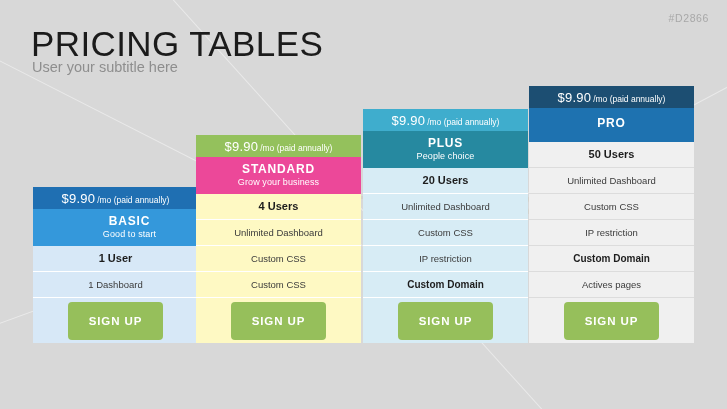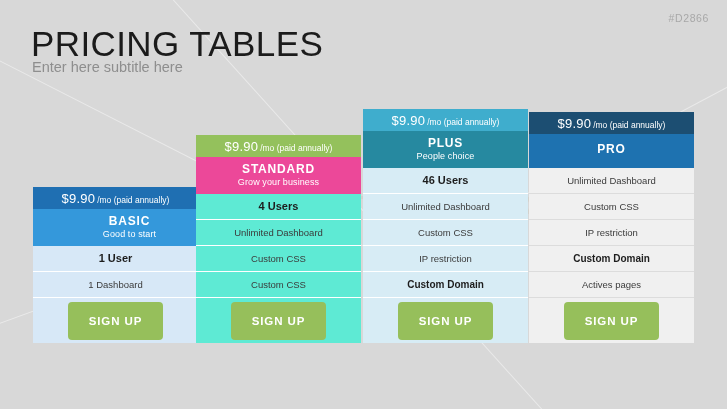--- a/index.html
+++ b/index.html
@@ -181,21 +181,21 @@
   }
 
   
   .col-basic .price-bar  { background: #1f6fb2; }
   .col-basic .title-block{ background: #3498db; padding-left: 32px; }
   .col-basic .body       { background: #d7e8f7; }
 
   
   .col-standard .price-bar  { background: #94c15c; }
   .col-standard .title-block{ background: #ec4899; }
-  .col-standard .body       { background: #5eead4; }
+  .col-standard .body       { background: #fef9c3; }
 
   
   .col-plus .price-bar  { background: #3fadcd; }
   .col-plus .title-block{ background: #2689a0; }
   .col-plus .body       { background: #d7ecf5; }
 
   
   .col-pro .price-bar  { background: #1c4e72; }
   .col-pro .title-block{ background: #1e72b0; }
   .col-pro .body       { background: #f0f0f0; }
@@ -206,21 +206,21 @@
 <body>
 
 <div class="bg-decor">
   <div class="diag diag-a"></div>
   <div class="diag diag-b"></div>
   <div class="diag diag-c"></div>
   <div class="diag diag-d"></div>
 </div>
 
 <div class="page-title">PRICING TABLES</div>
-<div class="page-subtitle">Enter here subtitle here</div>
+<div class="page-subtitle">User your subtitle here</div>
 <div class="slide-code">#D2866</div>
 
 <div class="watermark">
   <svg width="40" height="40" viewBox="0 0 40 40">
     <path d="M6 4 H34 A4 4 0 0 1 38 8 V26 A4 4 0 0 1 34 30 H16 L6 38 V30 A4 4 0 0 1 2 26 V8 A4 4 0 0 1 6 4 Z" fill="none" stroke="#c9c2ae" stroke-width="3"></path>
     <rect x="11" y="12" width="18" height="8" rx="3" fill="none" stroke="#c9c2ae" stroke-width="3"></rect>
   </svg>
   <span class="wm-text">PRESENTATIONLOAD</span>
 </div>
 
@@ -264,39 +264,40 @@
 
   <div class="col col-plus">
     <div class="price-bar">
       <span class="amount">$9.90</span><span class="per">/mo (paid annually)</span>
     </div>
     <div class="title-block">
       <div class="plan-name">PLUS</div>
       <div class="plan-tag">People choice</div>
     </div>
     <div class="body">
-      <div class="feature first">46 Users</div>
+      <div class="feature first">20 Users</div>
       <div class="feature">Unlimited Dashboard</div>
       <div class="feature">Custom CSS</div>
       <div class="feature">IP restriction</div>
       <div class="feature bold">Custom Domain</div>
       <div class="cta-row">
         <button class="signup-btn">SIGN UP</button>
       </div>
     </div>
   </div>
 
   <div class="col col-pro">
     <div class="price-bar">
       <span class="amount">$9.90</span><span class="per">/mo (paid annually)</span>
     </div>
     <div class="title-block no-tag">
       <div class="plan-name">PRO</div>
     </div>
     <div class="body">
+      <div class="feature first">50 Users</div>
       <div class="feature">Unlimited Dashboard</div>
       <div class="feature">Custom CSS</div>
       <div class="feature">IP restriction</div>
       <div class="feature bold">Custom Domain</div>
       <div class="feature">Actives pages</div>
       <div class="cta-row">
         <button class="signup-btn">SIGN UP</button>
       </div>
     </div>
   </div>

